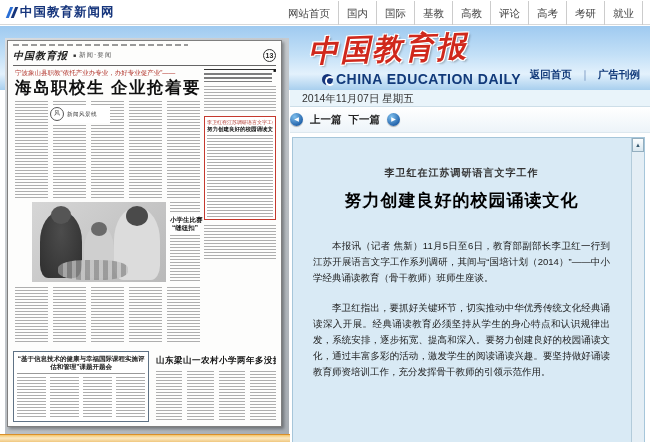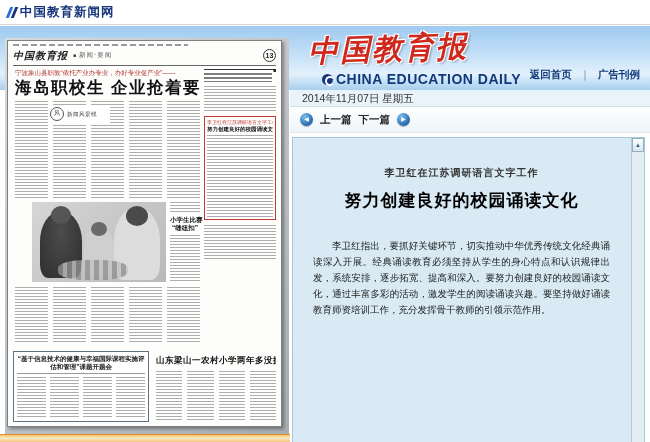--- a/index.html
+++ b/index.html
@@ -26,21 +26,21 @@
   .brand-en-mark { width:11px; height:11px; border-radius:50%; background:#16357c; position:relative; }
   .brand-en-mark::after { content:""; position:absolute; left:3px; top:2px; width:6px; height:6px; border-radius:50%; border:2px solid #fff; border-right-color:transparent; }
   .brand-en-text { font-size:14px; font-weight:bold; color:#123a7a; letter-spacing:.5px; }
   .banner-links { position:absolute; right:10px; bottom:8px; font-size:10.5px; font-weight:bold; color:#123a7a;text-align:right; }
   .banner-links .lnk { cursor:pointer; }
   .banner-links .divider { margin:0 5px; color:#5b7eb0; font-weight:normal; }
 
   
   .right-panel { position:absolute; left:290px; top:90px; width:360px; height:352px; background:#fff; z-index:2; }
   .date-bar { height:17px; line-height:17px; padding-left:12px; font-size:10.5px; color:#333; background:#e9f4fa; border-bottom:1px solid #cddee8; }
-  .pager-bar { height:26px; display:flex; align-items:center; gap:7px; padding-left:10px; background:linear-gradient(#ffffff,#edf4f9); border-bottom:1px solid #dde8ef; }
+  .pager-bar { height:26px; display:flex; align-items:center; gap:7px; background:linear-gradient(#ffffff,#edf4f9); border-bottom:1px solid #dde8ef; }
   .pg-ico { width:13px; height:13px; border-radius:50%; background:radial-gradient(circle at 35% 30%,#7fc0ee,#1e5fa8 75%); color:#fff; font-size:6px; line-height:13px; text-align:center; cursor:pointer; box-shadow:0 1px 1px rgba(0,0,0,.3); }
   .pg-label { font-size:10.5px; font-weight:bold; color:#222; cursor:pointer; }
   .article-box { position:absolute; left:2px; top:47px; width:353px; height:305px; background:#d9eaf5; border:1px solid #a6c6da; border-bottom:none; }
   .scrollbar { position:absolute; right:0; top:0; bottom:0; width:13px; background:#e4eef5; border-left:1px solid #b3cbda; }
   .scroll-btn { height:14px; border:1px solid #93aebf; background:linear-gradient(#fbfdfe,#d9e7ef); font-size:6px; line-height:12px; text-align:center; color:#35586e; cursor:pointer; }
   .article-content { position:absolute; left:0; top:0; right:13px; bottom:0; padding:28px 21px 0 20px; overflow:hidden; }
   .art-kicker { text-align:center; font-size:10px; font-weight:bold; color:#333; letter-spacing:1px; }
   .art-title { text-align:center; font-size:17px; font-weight:bold; color:#000; margin-top:9px; letter-spacing:1px; }
   .art-body { margin-top:26px; }
   .art-body p { font-size:9.5px; line-height:16px; color:#1a1a1a; text-indent:2em; text-align:justify; margin-bottom:14px; }
@@ -111,20 +111,23 @@
 <div id="stage">
 
   <div class="topbar">
     <div class="logo-wrap">
       <span class="logo-mark">
           <i></i>
           <i></i>
         </span>
       <span class="logo-text">中国教育新闻网</span>
     </div>
+    <div class="top-nav">
+      <span class="item">网站首页</span><span class="item">国内</span><span class="item">国际</span><span class="item">基教</span><span class="item">高教</span><span class="item">评论</span><span class="item">高考</span><span class="item">考研</span><span class="item">就业</span><span class="item">教学</span>
+    </div>
   </div>
 
   <div class="banner">
     <div class="brand">
       <span class="brand-cn">中国教育报</span>
       <span class="brand-en">
         <span class="brand-en-mark"></span>
         <span class="brand-en-text">CHINA EDUCATION DAILY</span>
       </span>
     </div>
@@ -143,20 +146,21 @@
       <span class="pg-ico">◀</span>
       <span class="pg-label">上一篇</span>
       <span class="pg-label">下一篇</span>
       <span class="pg-ico">▶</span>
     </div>
     <div class="article-box">
       <div class="article-content">
         <div class="art-kicker">李卫红在江苏调研语言文字工作</div>
         <div class="art-title">努力创建良好的校园诵读文化</div>
         <div class="art-body">
+          <p>本报讯（记者 焦新）11月5日至6日，教育部副部长李卫红一行到江苏开展语言文字工作系列调研，其间与“国培计划（2014）”——中小学经典诵读教育（骨干教师）班师生座谈。</p>
           <p>李卫红指出，要抓好关键环节，切实推动中华优秀传统文化经典诵读深入开展。经典诵读教育必须坚持从学生的身心特点和认识规律出发，系统安排，逐步拓宽、提高和深入。要努力创建良好的校园诵读文化，通过丰富多彩的活动，激发学生的阅读诵读兴趣。要坚持做好诵读教育师资培训工作，充分发挥骨干教师的引领示范作用。</p>
 
         </div>
       </div>
       <div class="scrollbar">
         <div class="scroll-btn">▲</div>
       </div>
     </div>
   </div>
 

